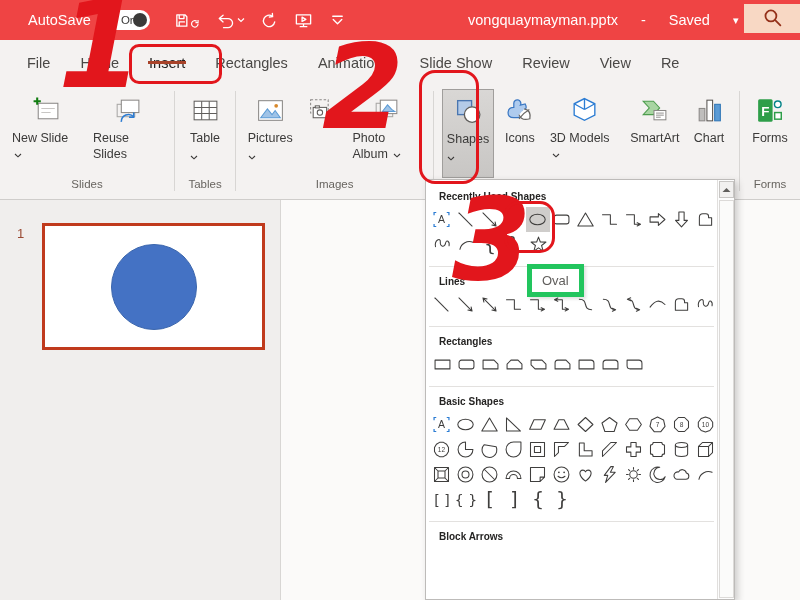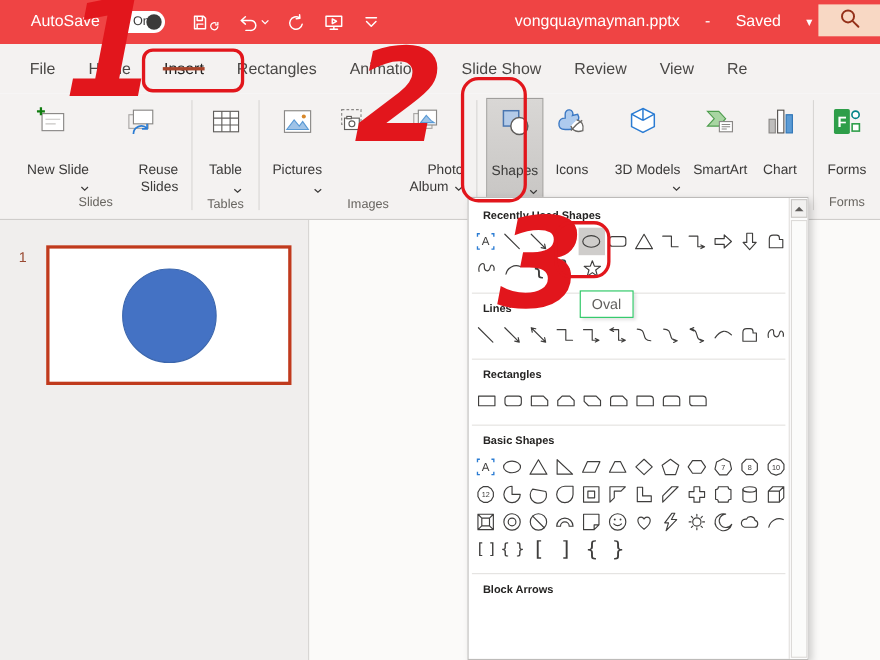--- a/index.html
+++ b/index.html
@@ -22,21 +22,21 @@
 .tab{padding:0 15px;font-size:14.5px;color:#4a4846;display:flex;align-items:center;position:relative;white-space:nowrap}
 .tab.active{font-weight:normal;color:#242322}
 .tab.active::after{content:"";position:absolute;left:14px;right:14px;bottom:7px;height:3px;background:#a8432a}
 
 
 .ribbon{height:115px;background:#f4f2f1;border-bottom:1px solid #cfcdcb;display:flex;position:relative}
 .rgroup{display:flex;flex-direction:column}
 .rbtns{flex:1;display:flex;align-items:stretch;padding:4px 6px 0}
 .rbtn{display:flex;flex-direction:column;align-items:center;padding:3px 4px 0;margin:0 2px;min-width:44px;cursor:pointer}
 .rbtn .ricon{height:36px;display:flex;align-items:center;justify-content:center}
-.rbtn .rlabel{font-size:12.5px;color:#3b3a39;text-align:right;line-height:1.25;margin-top:19px;max-width:70px}
+.rbtn .rlabel{font-size:12.5px;color:#3b3a39;text-align:left;line-height:1.25;margin-top:3px;max-width:70px}
 .rbtn.pressed{background:linear-gradient(#d9d7d5,#c8c6c4);border:1px solid #a09e9c}
 .chev-sm{display:inline-block;margin-left:2px}
 .chev-below{display:block;margin:2px auto 0}
 .glabel{height:21px;font-size:11.5px;color:#67645f;text-align:center;padding-bottom:5px}
 .gdiv{width:1px;background:#d8d6d4;margin:6px 0 8px}
 
 
 .workspace{display:flex;height:400px}
 .slide-panel{width:281px;background:#f0eeed;border-right:1px solid #d8d6d4;position:relative}
 .slide-num{position:absolute;left:17px;top:26px;font-size:13px;color:#9a4a33}
@@ -59,21 +59,21 @@
 
 
 .ann-num{position:absolute;font-family:"DejaVu Sans",sans-serif;font-weight:bold;font-style:italic;color:#e2161c;line-height:1;pointer-events:none}
 #ann1{left:58px;top:-16px;font-size:122px;z-index:50}
 #ann2{left:322px;top:28px;font-size:118px;z-index:50}
 #ann3{left:452px;top:183px;font-size:114px;z-index:40}
 .ann-box{position:absolute;border:3px solid #e2161c;border-radius:10px;pointer-events:none}
 #box-insert{left:129px;top:44px;width:93px;height:40px;z-index:50}
 #box-shapes{left:419px;top:70px;width:60px;height:114px;border-radius:16px;z-index:50}
 #box-oval{left:504px;top:201px;width:51px;height:52px;border-radius:15px;z-index:40}
-.tooltip{position:absolute;left:527px;top:264px;z-index:45;background:#fff;border:1px solid #22c55e;box-shadow:2px 2px 3px rgba(0,0,0,.12);padding:4px 10px;font-size:13px;color:#605e5c}
+.tooltip{position:absolute;left:527px;top:264px;z-index:45;background:#fff;border:5px solid #22c55e;box-shadow:2px 2px 3px rgba(0,0,0,.12);padding:4px 10px;font-size:13px;color:#605e5c}
 </style>
 </head>
 <body>
 
 <div class="titlebar">
   <span class="autosave-label">AutoSave</span>
   <div class="toggle">
     <span class="on-label">On</span>
     <span class="knob"></span>
   </div>

